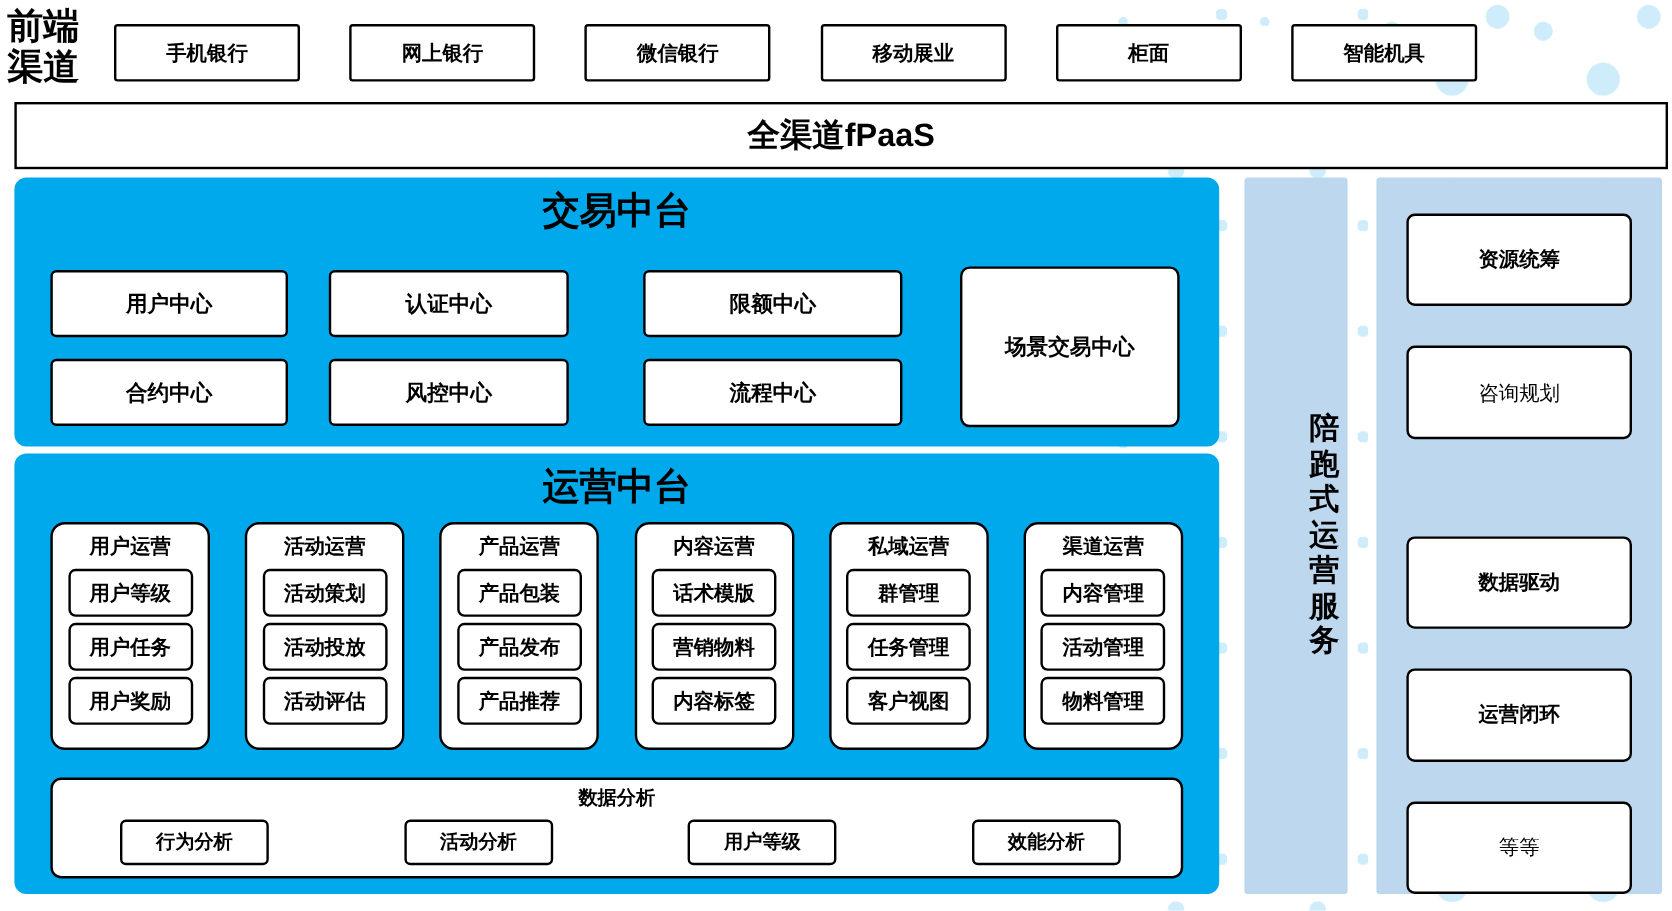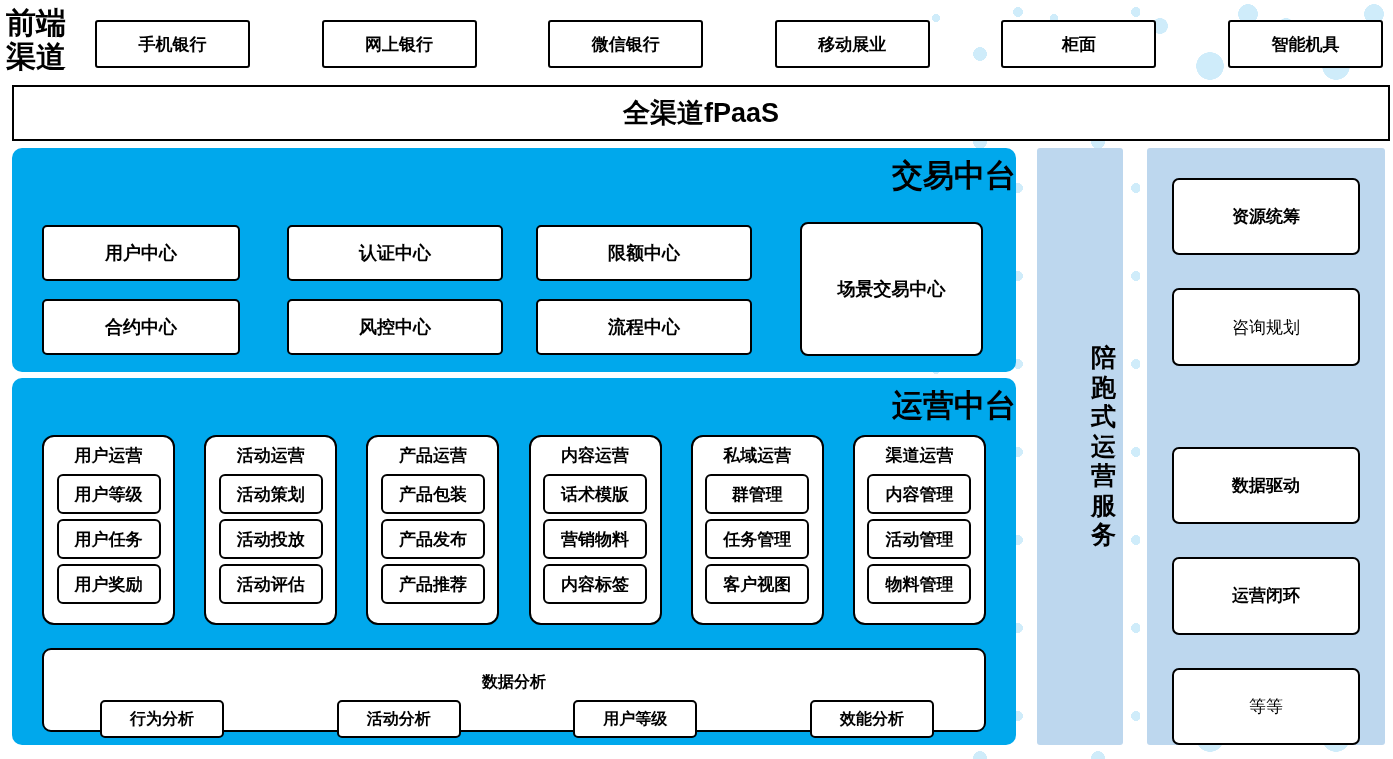--- a/index.html
+++ b/index.html
@@ -40,57 +40,57 @@
   }
 
   
   .front-label{
     left:6px; top:6px; width:88px;
     font-family:"Liberation Serif","DejaVu Serif",serif;
     font-weight:700; font-size:30px; line-height:1.14;
     word-break:break-all;
   }
   .channel-row{
-    left:95px; top:20px; width:1288px; height:48px;
+    left:95px; top:20px; width:1136px; height:48px;
     display:flex; justify-content:space-between;
   }
   .channel-box{
     width:155px; height:48px;
     background:var(--box-bg); border:2px solid var(--box-border); border-radius:3px;
     display:flex; align-items:center; justify-content:center;
     font-size:17px; font-weight:600;
   }
   .fpaas-bar{
     left:12px; top:85px; width:1378px; height:56px;
     background:var(--box-bg); border:2px solid var(--box-border);
     display:flex; align-items:center; justify-content:center;
     font-size:27px; font-weight:600;
   }
 
   
   .panel{ background:var(--primary-blue); border-radius:10px; }
   .trade{ left:12px; top:148px; width:1004px; height:224px; }
   .ops{   left:12px; top:378px; width:1004px; height:367px; }
   .panel-title{
-    text-align:right; padding-top:7px;
+    text-align:center; padding-top:7px;
     font-family:"Liberation Serif","DejaVu Serif",serif;
     font-weight:700; font-size:31px;
   }
 
   
   .tbox{
     position:absolute;
     background:var(--box-bg); border:2px solid var(--box-border); border-radius:5px;
     display:flex; align-items:center; justify-content:center;
     font-size:18px; font-weight:600;
   }
   .t-r1{ top:77px;  height:56px; }
   .t-r2{ top:151px; height:56px; }
   .t-c1{ left:30px;  width:198px; }
-  .t-c2{ left:275px; width:216px; }
+  .t-c2{ left:262px; width:200px; }
   .t-c3{ left:524px; width:216px; }
   .t-tall{ left:788px; top:74px; width:183px; height:134px; border-radius:8px; }
 
   
   .ops-columns{
     position:absolute; left:30px; top:57px; width:944px;
     display:flex; justify-content:space-between;
   }
   .ops-col{
     width:133px; height:190px;
@@ -103,21 +103,21 @@
     background:var(--box-bg); border:2px solid var(--box-border); border-radius:6px;
     display:flex; align-items:center; justify-content:center;
     font-size:17px; font-weight:600; white-space:nowrap;
   }
 
   
   .data-analysis{
     position:absolute; left:30px; top:270px; width:944px; height:84px;
     background:var(--box-bg); border:2px solid var(--box-border); border-radius:9px;
   }
-  .da-title{ text-align:center; font-size:16px; font-weight:600; margin-top:22px; }
+  .da-title{ text-align:center; font-size:16px; font-weight:600; margin-top:5px; }
   .da-row{
     display:flex; justify-content:space-between;
     padding:0 50px 0 56px; margin-top:7px;
   }
   .da-box{
     width:124px; height:38px;
     background:var(--box-bg); border:2px solid var(--box-border); border-radius:5px;
     display:flex; align-items:center; justify-content:center;
     font-size:16px; font-weight:600;
   }

